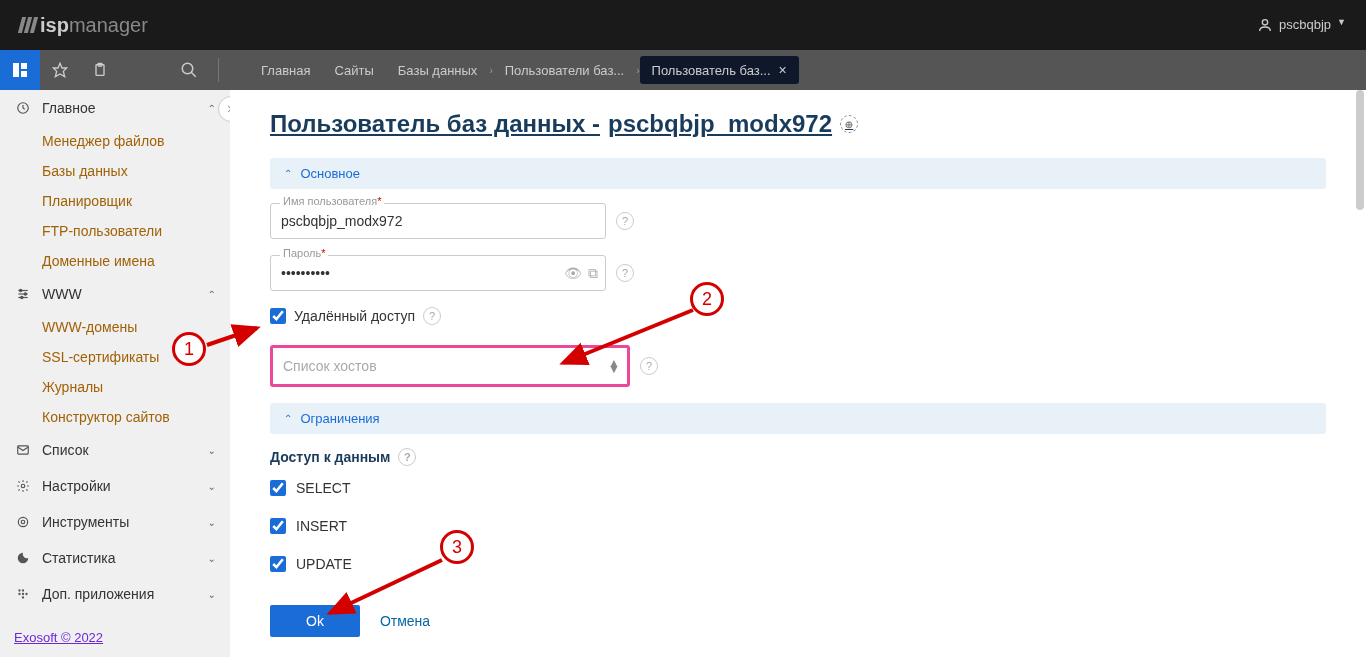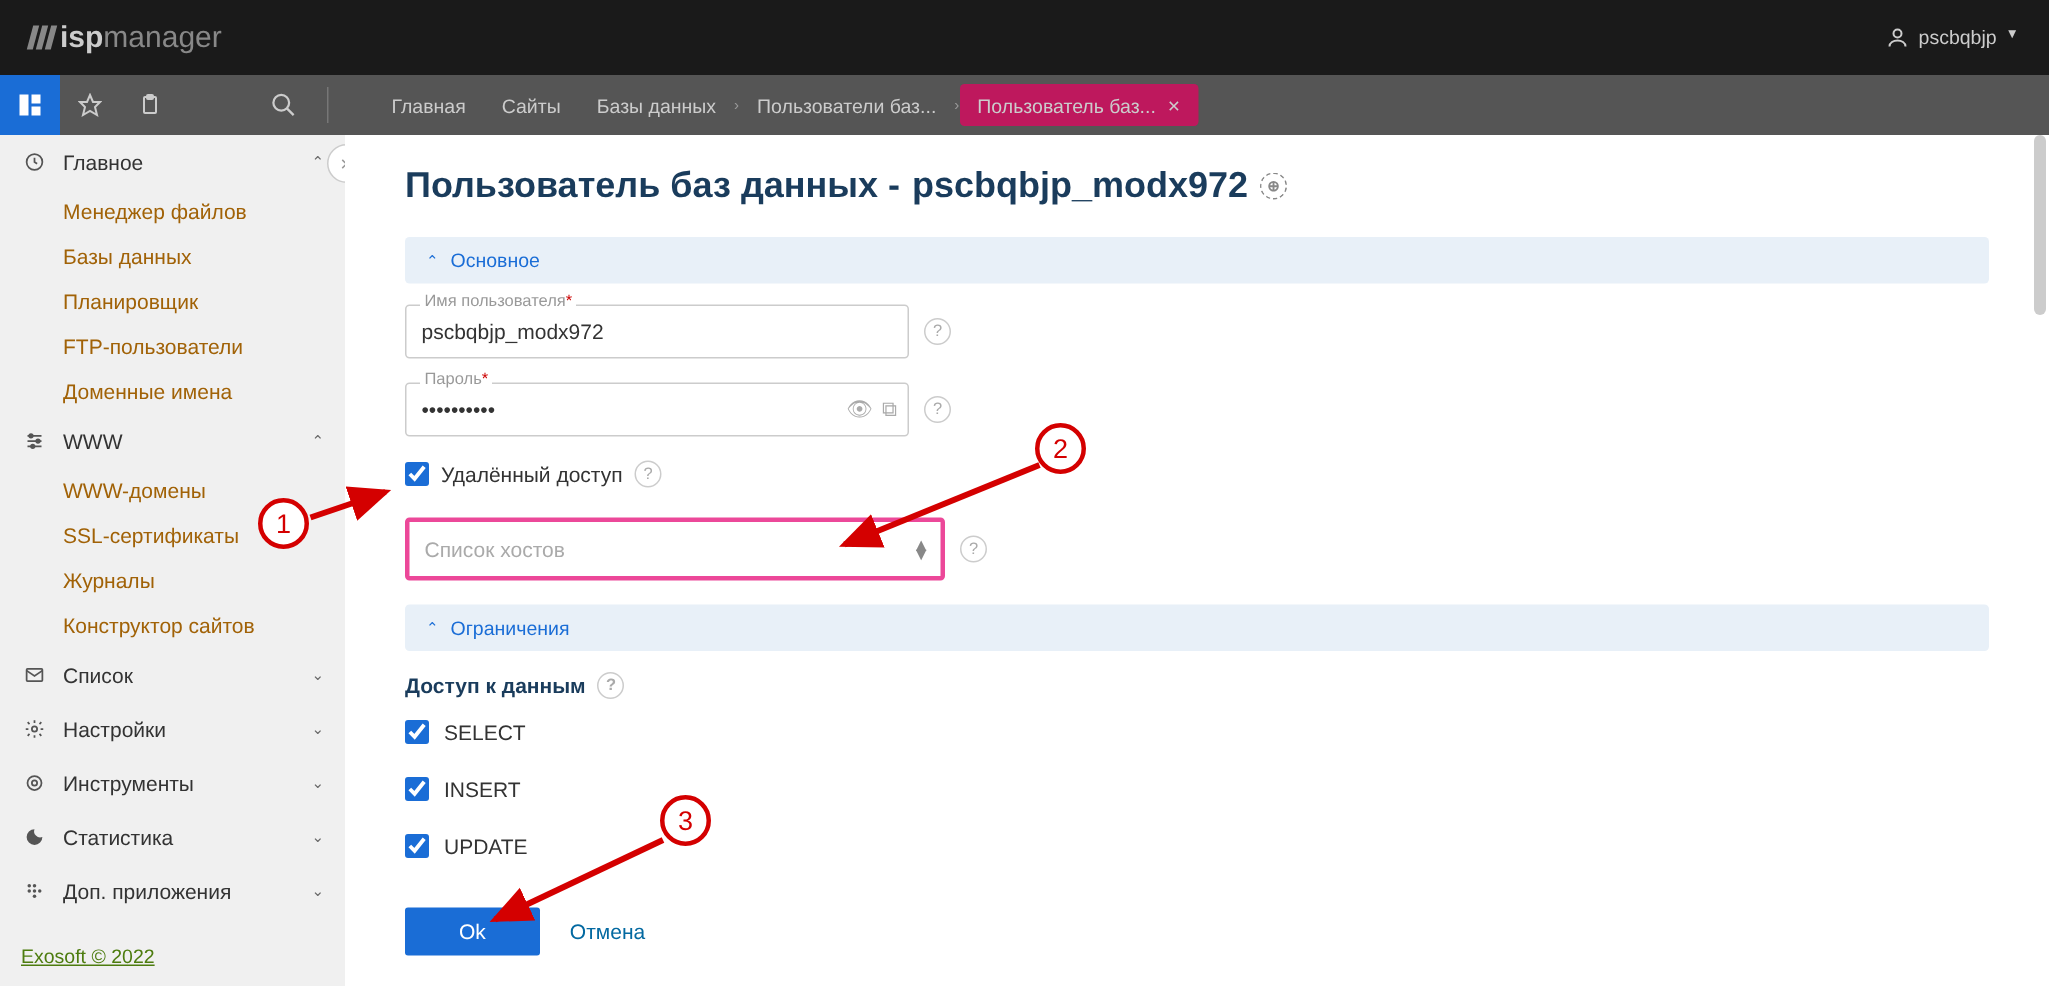--- a/index.html
+++ b/index.html
@@ -16,40 +16,40 @@
 
 
 .toolbar { height: 40px; background: #555; display: flex; align-items: center; }
 .tool-icons { display: flex; align-items: center; height: 100%; }
 .tool-icon { width: 40px; height: 40px; display: flex; align-items: center; justify-content: center; color: #ccc; cursor: pointer; }
 .tool-icon.active { background: #1a6dd6; color: #fff; }
 .search-section { margin-left: 60px; display: flex; align-items: center; color: #ccc; padding-right: 20px; border-right: 1px solid #777; height: 24px; }
 .breadcrumbs { display: flex; align-items: center; margin-left: 30px; gap: 0; }
 .crumb { color: #ccc; font-size: 13px; padding: 6px 12px; cursor: pointer; }
 .crumb-sep { color: #999; font-size: 10px; }
-.crumb.active { background: #be185d; border-radius: 3px; display: flex; align-items: center; gap: 8px; }
+.crumb.active { background: #0f172a; border-radius: 3px; display: flex; align-items: center; gap: 8px; }
 .crumb-close { color: #ccc; cursor: pointer; font-size: 14px; }
 
 
 .main-layout { display: flex; height: calc(657px - 90px); }
 
 
 .sidebar { width: 230px; background: #f0f0f0; overflow-y: auto; position: relative; display: flex; flex-direction: column; }
 .sidebar-section { }
 .sidebar-header { display: flex; align-items: center; padding: 10px 14px; font-size: 14px; color: #333; cursor: pointer; }
 .sidebar-header .side-icon { width: 18px; margin-right: 10px; display: flex; align-items: center; justify-content: center; }
 .sidebar-header .chevron { margin-left: auto; font-size: 10px; color: #666; }
 .sidebar-item { padding: 7px 14px 7px 42px; font-size: 14px; color: #a16207; cursor: pointer; }
 .sidebar-footer { margin-top: auto; padding: 12px 14px; font-size: 13px; }
-.sidebar-footer a { color: #4d7c0f; text-decoration: underline; text-align: right; }
+.sidebar-footer a { color: #6d28d9; text-decoration: underline; text-align: right; }
 .close-badge { position: absolute; top: 6px; right: -14px; width: 26px; height: 26px; border: 1px solid #ccc; border-radius: 50%; background: #fff; display: flex; align-items: center; justify-content: center; color: #999; font-size: 14px; z-index: 5; }
 
 
 .content { flex: 1; padding: 20px 40px 20px 40px; overflow-y: auto; position: relative; }
-.page-title { font-size: 24px; color: #1a3c5c; font-weight: 600; display: flex; align-items: center; gap: 8px; margin-bottom: 20px; }
+.page-title { font-size: 24px; color: #1a3c5c; font-weight: 600; display: flex; align-items: center; gap: 8px; margin-bottom: 20px; text-decoration: underline; }
 .title-icon { width: 18px; height: 18px; border: 1px dashed #888; border-radius: 50%; display: inline-flex; align-items: center; justify-content: center; font-size: 10px; color: #888; }
 
 .section-header { background: #e8f0f8; padding: 8px 14px; font-size: 13px; color: #1a6dd6; display: flex; align-items: center; gap: 8px; margin-bottom: 14px; cursor: pointer; border-radius: 3px; }
 .section-chev { font-size: 10px; }
 
 .form-row { margin-bottom: 16px; display: flex; align-items: center; gap: 10px; }
 .field-wrap { position: relative; width: 336px; }
 .field-label { position: absolute; top: -8px; left: 10px; background: #fff; font-size: 11px; color: #999; padding: 0 3px; }
 .field-label .req { color: #c00; }
 .text-input { width: 100%; padding: 9px 10px; border: 1px solid #ccc; border-radius: 3px; font-size: 14px; color: #333; }

